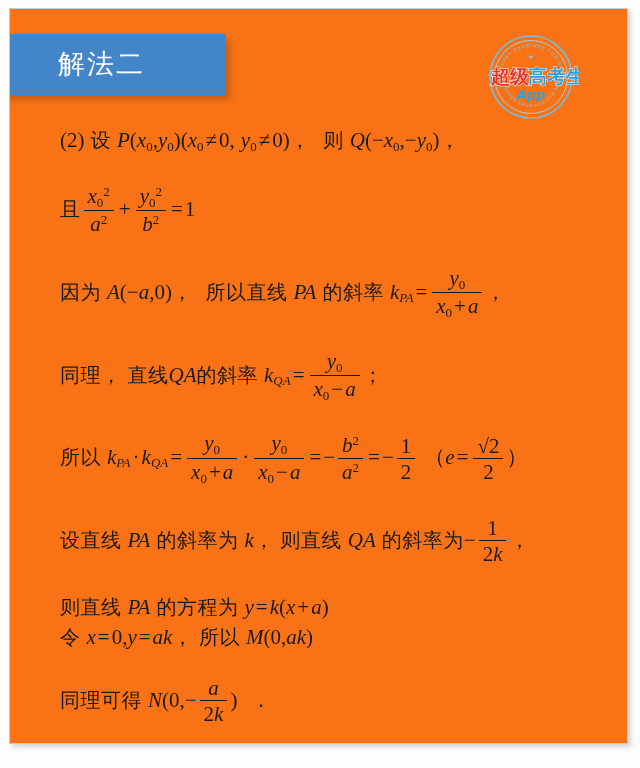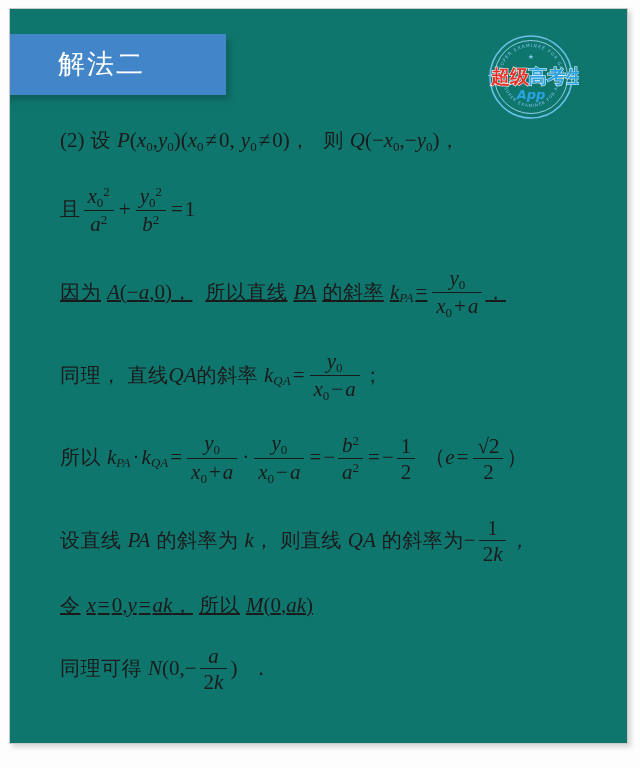--- a/index.html
+++ b/index.html
@@ -19,21 +19,21 @@
     overflow: hidden;
   }
 
   
   #sheet {
     position: absolute;
     left: 9px;
     top: 8px;
     width: 619px;
     height: 736px;
-    background: #0f766e;
+    background: #f97316;
     border: 1px solid #c9c9c9;
     box-shadow: 3px 3px 5px rgba(0,0,0,0.16);
     box-sizing: border-box;
     overflow: hidden;
   }
 
   
   #banner {
     position: absolute;
     left: -10px;
@@ -180,38 +180,41 @@
     <div id="body-text">
 
       <div class="mline" style="">
         <span class="mn">(2)</span><span class="gap-s"></span><span class="cjk">设</span><span class="gap-s"></span><span class="mi">P</span><span class="mn">(</span><span class="mi">x</span><span class="sub">0</span><span class="mn">,</span><span class="mi">y</span><span class="sub">0</span><span class="mn">)(</span><span class="mi">x</span><span class="sub">0</span><span class="op">≠</span><span class="mn">0</span><span class="mn">,</span><span class="gap-s"></span><span class="mi">y</span><span class="sub">0</span><span class="op">≠</span><span class="mn">0</span><span class="mn">)</span><span class="cjk">，</span><span class="gap"></span><span class="cjk">则</span><span class="gap-s"></span><span class="mi">Q</span><span class="mn">(</span><span class="mn">−</span><span class="mi">x</span><span class="sub">0</span><span class="mn">,</span><span class="mn">−</span><span class="mi">y</span><span class="sub">0</span><span class="mn">)</span><span class="cjk">，</span>
       </div>
 
       <div class="mline" style="margin-top:22px;">
         <span class="cjk">且</span><span class="frac"><span class="num"><span class="mi">x</span><span class="sub">0</span><span class="sup">2</span></span><span class="den"><span class="mi">a</span><span class="sup">2</span></span></span><span class="op">+</span><span class="frac"><span class="num"><span class="mi">y</span><span class="sub">0</span><span class="sup">2</span></span><span class="den"><span class="mi">b</span><span class="sup">2</span></span></span><span class="op">=</span><span class="mn">1</span>
       </div>
 
-      <div class="mline" style="margin-top:24px;text-decoration:underline;">
+      <div class="mline" style="margin-top:24px;">
         <span class="cjk">因为</span><span class="gap-s"></span><span class="mi">A</span><span class="mn">(</span><span class="mn">−</span><span class="mi">a</span><span class="mn">,</span><span class="mn">0</span><span class="mn">)</span><span class="cjk">，</span><span class="gap"></span><span class="cjk">所以直线</span><span class="gap-s"></span><span class="mi">PA</span><span class="gap-s"></span><span class="cjk">的斜率</span><span class="gap-s"></span><span class="mi">k</span><span class="subi">PA</span><span class="op">=</span><span class="frac"><span class="num"><span class="mi">y</span><span class="sub">0</span></span><span class="den"><span class="mi">x</span><span class="sub">0</span><span class="op">+</span><span class="mi">a</span></span></span><span class="cjk">，</span>
       </div>
 
       <div class="mline" style="margin-top:22px;">
         <span class="cjk">同理，</span><span class="gap-s"></span><span class="cjk">直线</span><span class="mi">QA</span><span class="cjk">的斜率</span><span class="gap-s"></span><span class="mi">k</span><span class="subi">QA</span><span class="op">=</span><span class="frac"><span class="num"><span class="mi">y</span><span class="sub">0</span></span><span class="den"><span class="mi">x</span><span class="sub">0</span><span class="op">−</span><span class="mi">a</span></span></span><span class="cjk">；</span>
       </div>
 
       <div class="mline" style="margin-top:22px;">
         <span class="cjk">所以</span><span class="gap-s"></span><span class="mi">k</span><span class="subi">PA</span><span class="op">·</span><span class="mi">k</span><span class="subi">QA</span><span class="op">=</span><span class="frac"><span class="num"><span class="mi">y</span><span class="sub">0</span></span><span class="den"><span class="mi">x</span><span class="sub">0</span><span class="op">+</span><span class="mi">a</span></span></span><span class="op">·</span><span class="frac"><span class="num"><span class="mi">y</span><span class="sub">0</span></span><span class="den"><span class="mi">x</span><span class="sub">0</span><span class="op">−</span><span class="mi">a</span></span></span><span class="op">=</span><span class="mn">−</span><span class="frac"><span class="num"><span class="mi">b</span><span class="sup">2</span></span><span class="den"><span class="mi">a</span><span class="sup">2</span></span></span><span class="op">=</span><span class="mn">−</span><span class="frac"><span class="num"><span class="mn">1</span></span><span class="den"><span class="mn">2</span></span></span><span class="gap-s"></span><span class="mn">（</span><span class="mi">e</span><span class="op">=</span><span class="frac"><span class="num"><span class="sqrt">√</span><span class="mn radicand">2</span></span><span class="den"><span class="mn">2</span></span></span><span class="mn">）</span>
       </div>
 
       <div class="mline" style="margin-top:24px;">
         <span class="cjk">设直线</span><span class="gap-s"></span><span class="mi">PA</span><span class="gap-s"></span><span class="cjk">的斜率为</span><span class="gap-s"></span><span class="mi">k</span><span class="cjk">，</span><span class="gap-s"></span><span class="cjk">则直线</span><span class="gap-s"></span><span class="mi">QA</span><span class="gap-s"></span><span class="cjk">的斜率为</span><span class="mn">−</span><span class="frac"><span class="num"><span class="mn">1</span></span><span class="den"><span class="mn">2</span><span class="mi">k</span></span></span><span class="cjk">，</span>
       </div>
 
-
-      <div class="mline" style="margin-top:22px;text-decoration:underline;">
+      <div class="mline" style="margin-top:24px;">
+        <span class="cjk">则直线</span><span class="gap-s"></span><span class="mi">PA</span><span class="gap-s"></span><span class="cjk">的方程为</span><span class="gap-s"></span><span class="mi">y</span><span class="op">=</span><span class="mi">k</span><span class="mn">(</span><span class="mi">x</span><span class="op">+</span><span class="mi">a</span><span class="mn">)</span>
+      </div>
+
+      <div class="mline" style="margin-top:4px;">
         <span class="cjk">令</span><span class="gap-s"></span><span class="mi">x</span><span class="op">=</span><span class="mn">0</span><span class="mn">,</span><span class="mi">y</span><span class="op">=</span><span class="mi">a</span><span class="mi">k</span><span class="cjk">，</span><span class="gap-s"></span><span class="cjk">所以</span><span class="gap-s"></span><span class="mi">M</span><span class="mn">(</span><span class="mn">0</span><span class="mn">,</span><span class="mi">a</span><span class="mi">k</span><span class="mn">)</span>
       </div>
 
       <div class="mline" style="margin-top:24px;">
         <span class="cjk">同理可得</span><span class="gap-s"></span><span class="mi">N</span><span class="mn">(</span><span class="mn">0</span><span class="mn">,</span><span class="mn">−</span><span class="frac"><span class="num"><span class="mi">a</span></span><span class="den"><span class="mn">2</span><span class="mi">k</span></span></span><span class="mn">)</span><span class="gap"></span><span class="mn">．</span>
       </div>
 
     </div>
   </div>
 </div>

